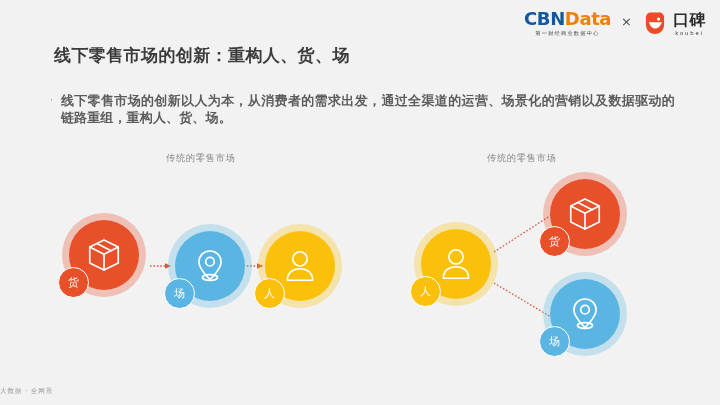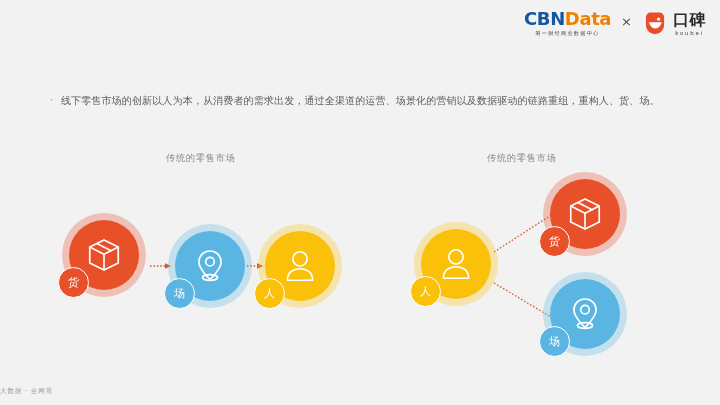--- a/index.html
+++ b/index.html
@@ -103,25 +103,26 @@
     display: flex;
     gap: 8px;
     align-items: flex-start;
   }
   .bullet-dot {
     color: #8d8d8d;
     font-size: 9px;
     line-height: 16px;
   }
   .bullet-text {
-    font-size: 10px;
+    font-size: 13px;
     color: #5c5c5c;
     line-height: 17px;
     letter-spacing: 0.15px;
     text-align: justify;
+    font-weight: bold;
   }
 
   
   .caption {
     position: absolute;
     font-size: 9.3px;
     color: #8a8a8a;
     letter-spacing: 0.6px;
     white-space: nowrap;
   }
@@ -228,20 +229,21 @@
         <circle cx="25.5" cy="14" r="2.6" fill="#ffffff"></circle>
         <path d="M10.5 19 C10.5 19 13 28.5 20.5 28.5 C28 28.5 30.5 19 30.5 19 Z" fill="#ffffff"></path>
       </svg>
       <div class="koubei-text">
         <div class="koubei-cn">口碑</div>
         <div class="koubei-en">koubei</div>
       </div>
     </div>
   </div>
 
+  <div class="slide-title">线下零售市场的创新：重构人、货、场</div>
 
   <div class="bullet-row">
     <div class="bullet-dot">·</div>
     <div class="bullet-text">线下零售市场的创新以人为本，从消费者的需求出发，通过全渠道的运营、场景化的营销以及数据驱动的链路重组，重构人、货、场。</div>
   </div>
 
   <div class="caption caption-left">传统的零售市场</div>
   <div class="caption caption-right">传统的零售市场</div>
 
   <svg class="connectors">

